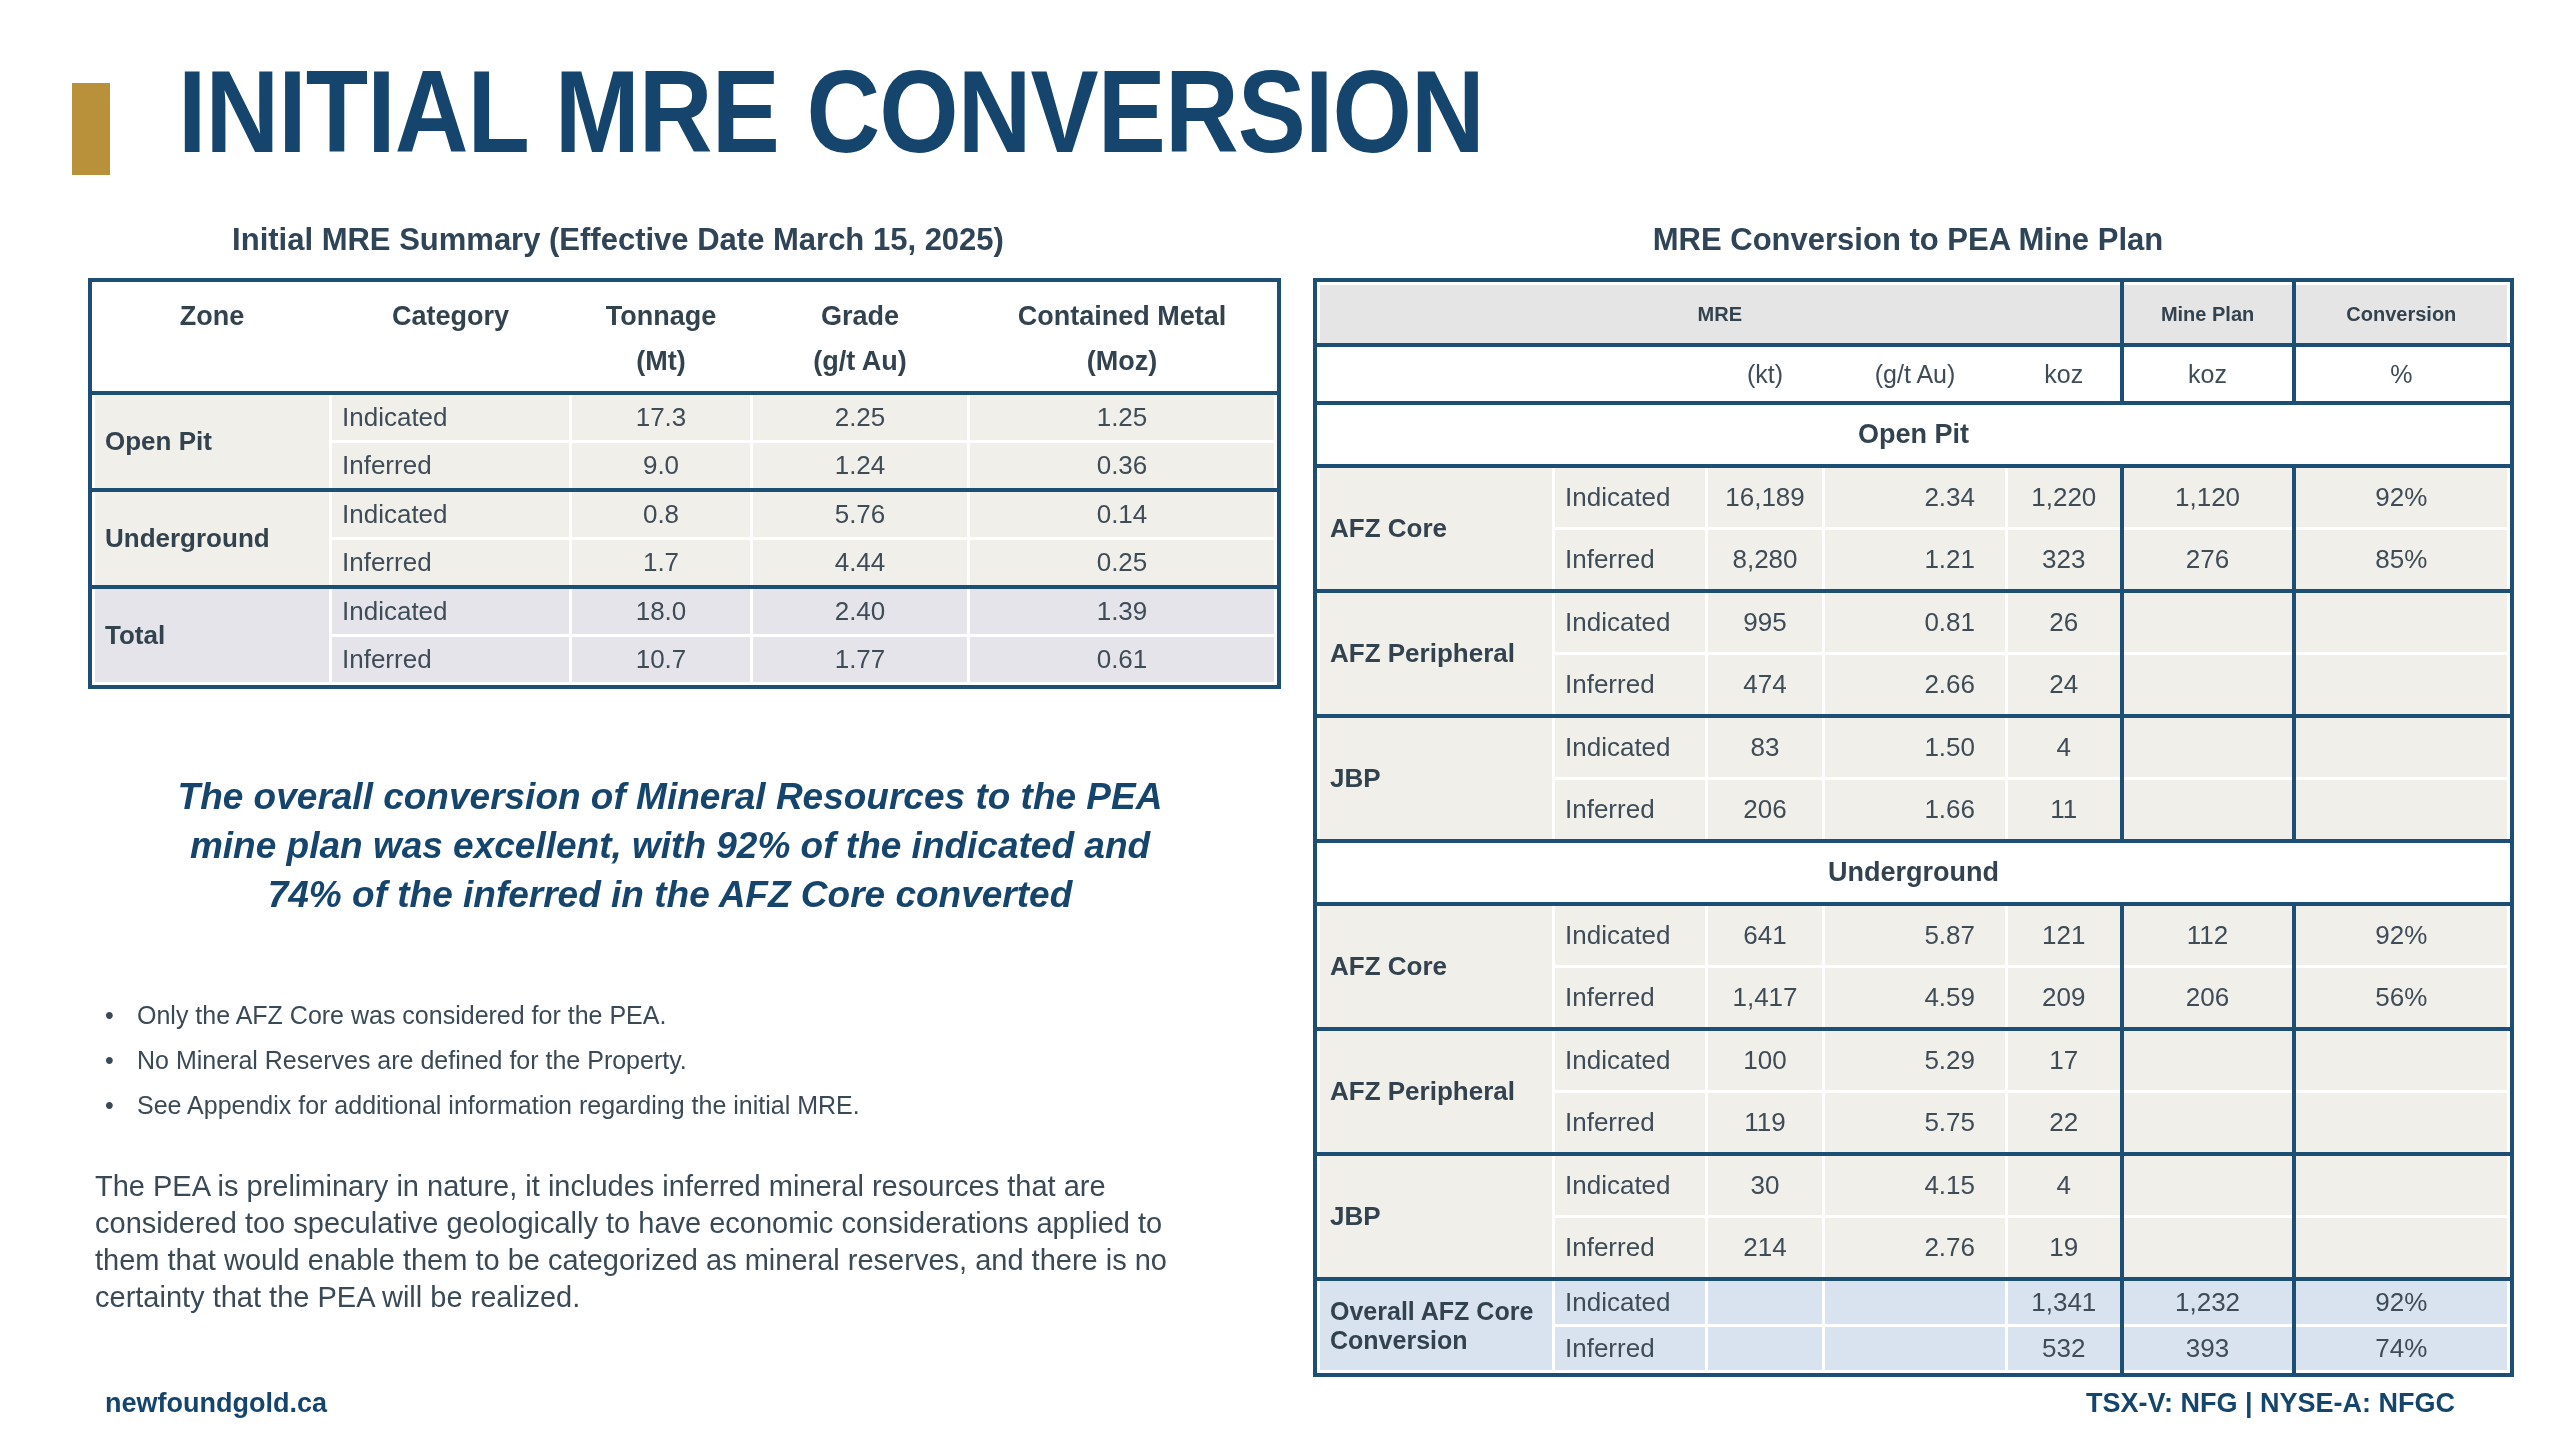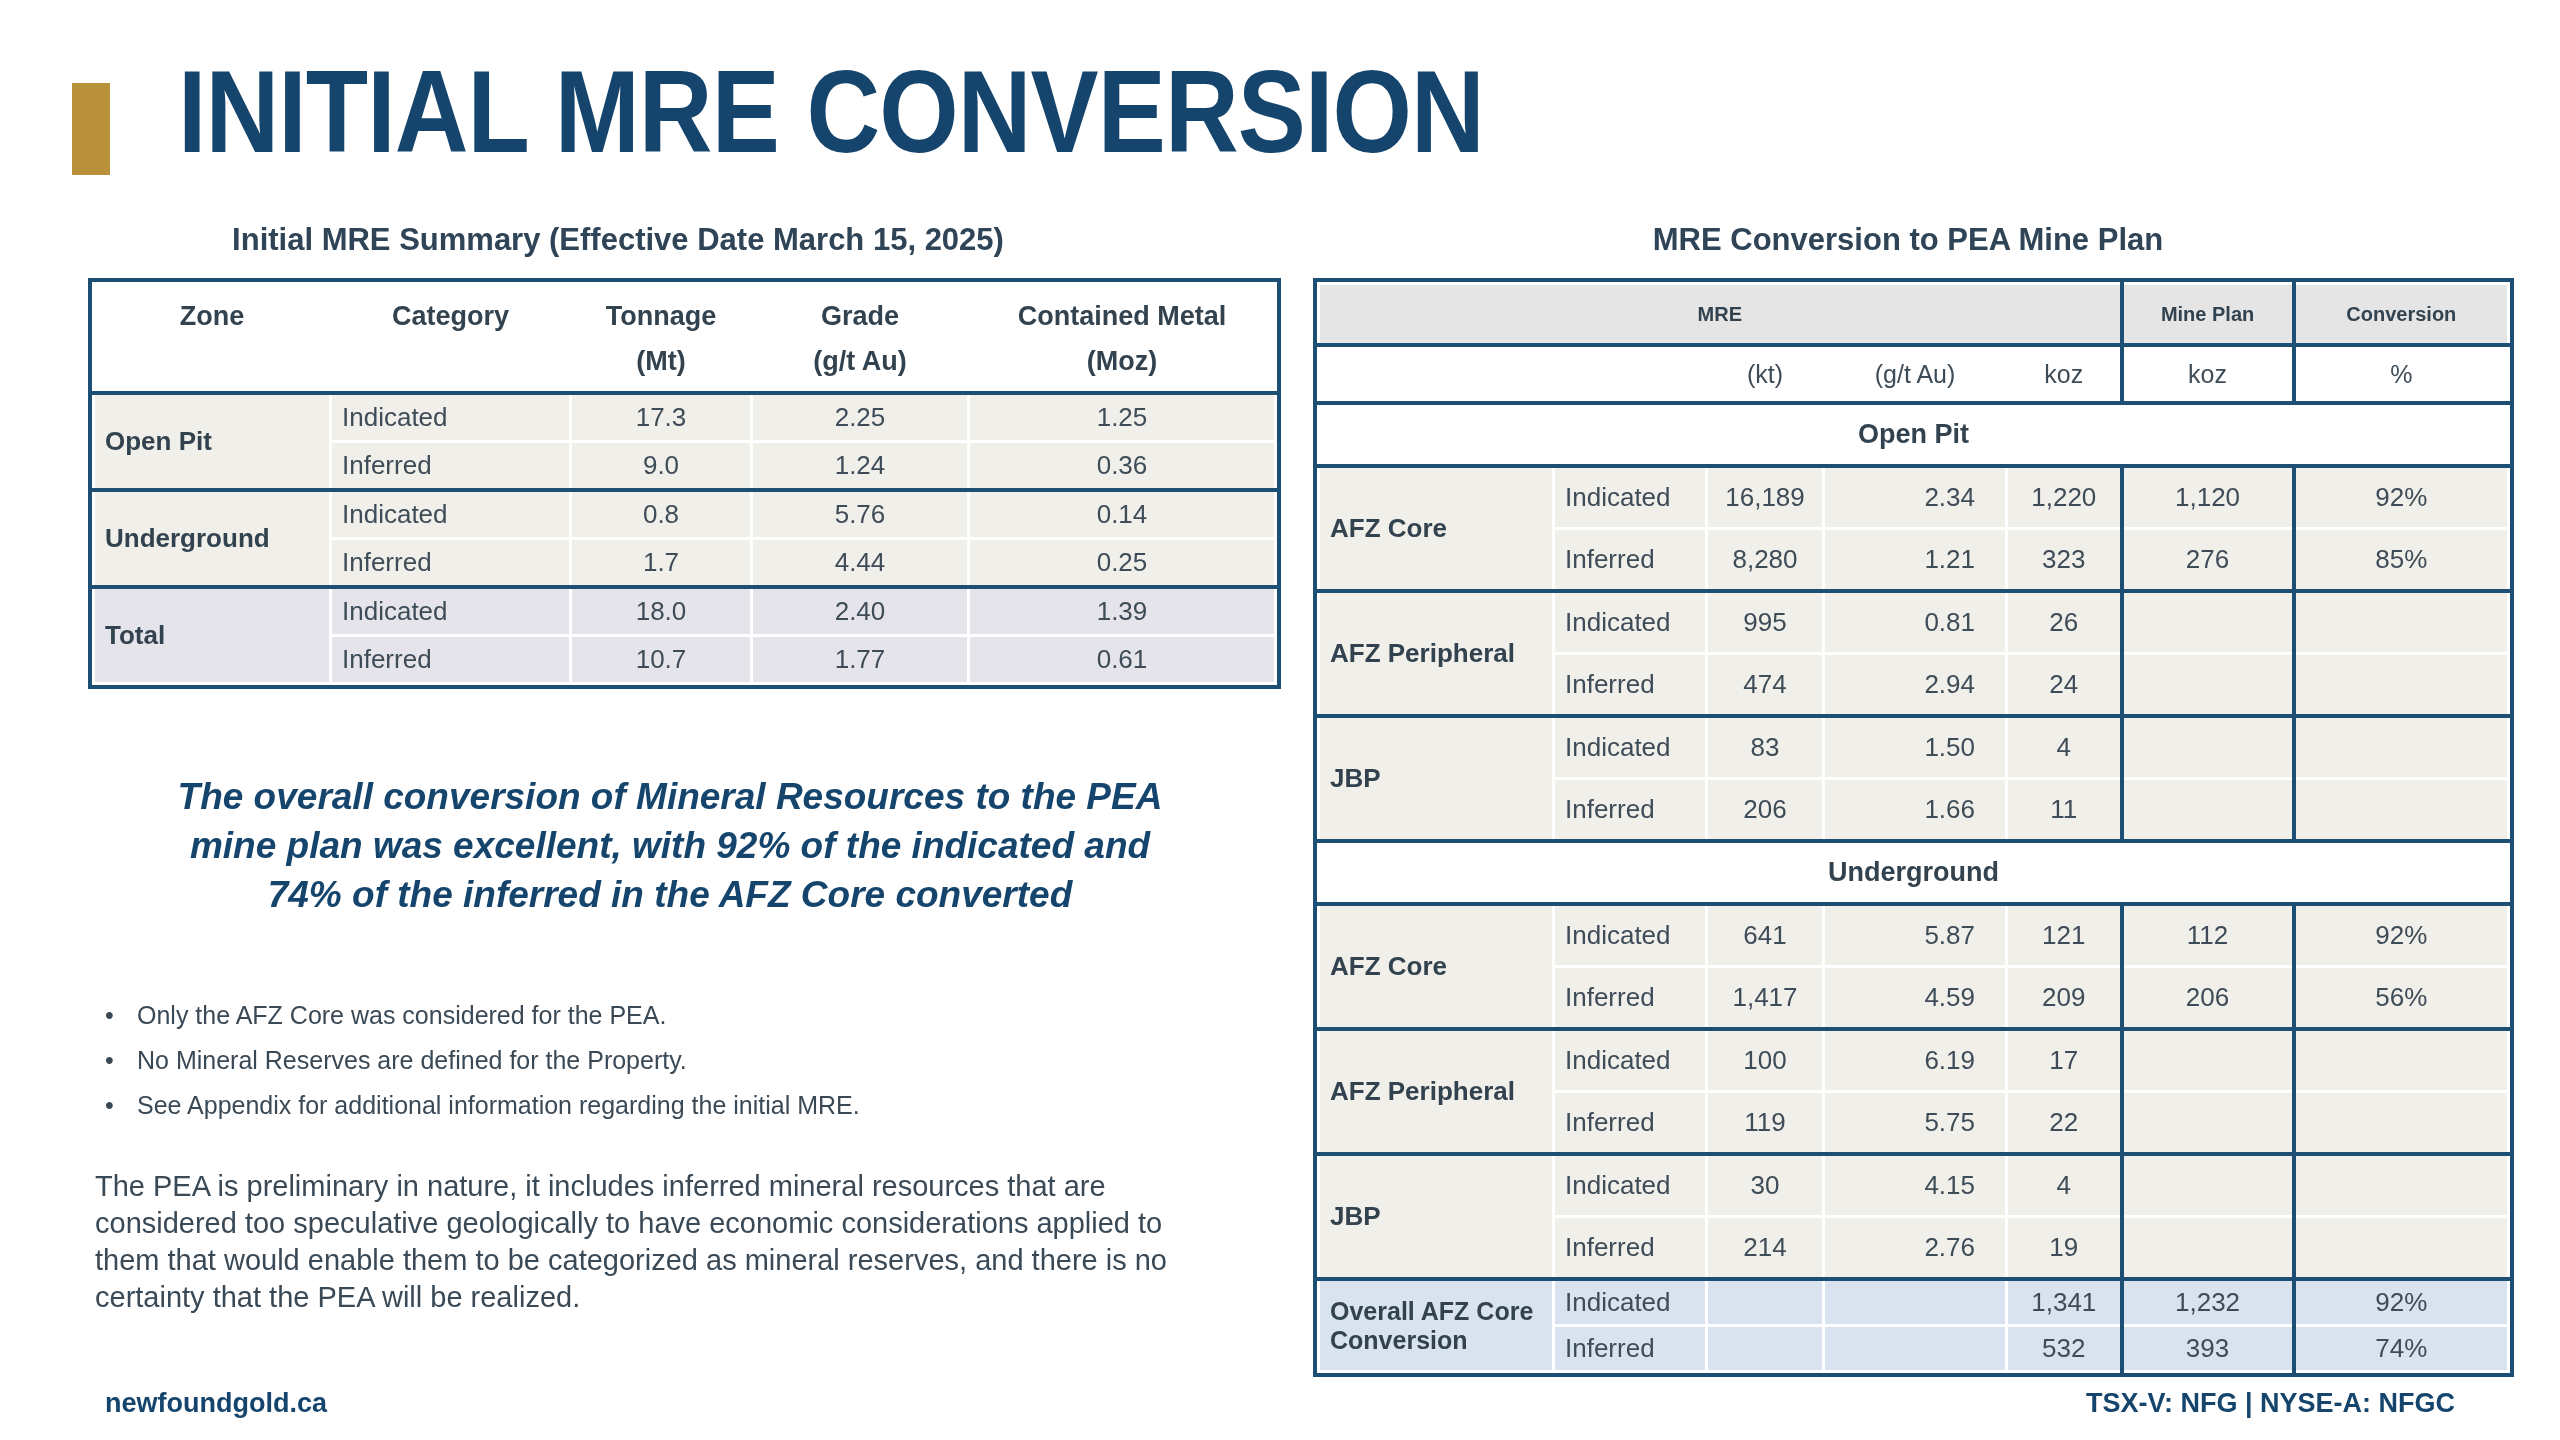--- a/index.html
+++ b/index.html
@@ -288,21 +288,21 @@
           <td class="cat">Indicated</td>
           <td>995</td>
           <td class="num-r">0.81</td>
           <td class="vnav">26</td>
           <td class="vnav"></td>
           <td></td>
         </tr>
         <tr class="row-cream">
           <td class="cat">Inferred</td>
           <td>474</td>
-          <td class="num-r">2.94</td>
+          <td class="num-r">2.66</td>
           <td class="vnav">24</td>
           <td class="vnav"></td>
           <td></td>
         </tr>
         <tr class="nt row-cream">
           <td class="zone" rowspan="2">JBP</td>
           <td class="cat">Indicated</td>
           <td>83</td>
           <td class="num-r">1.50</td>
           <td class="vnav">4</td>
@@ -335,21 +335,21 @@
           <td>1,417</td>
           <td class="num-r">4.59</td>
           <td class="vnav">209</td>
           <td class="vnav">206</td>
           <td>56%</td>
         </tr>
         <tr class="nt row-cream">
           <td class="zone" rowspan="2">AFZ Peripheral</td>
           <td class="cat">Indicated</td>
           <td>100</td>
-          <td class="num-r">6.19</td>
+          <td class="num-r">5.29</td>
           <td class="vnav">17</td>
           <td class="vnav"></td>
           <td></td>
         </tr>
         <tr class="row-cream">
           <td class="cat">Inferred</td>
           <td>119</td>
           <td class="num-r">5.75</td>
           <td class="vnav">22</td>
           <td class="vnav"></td>

